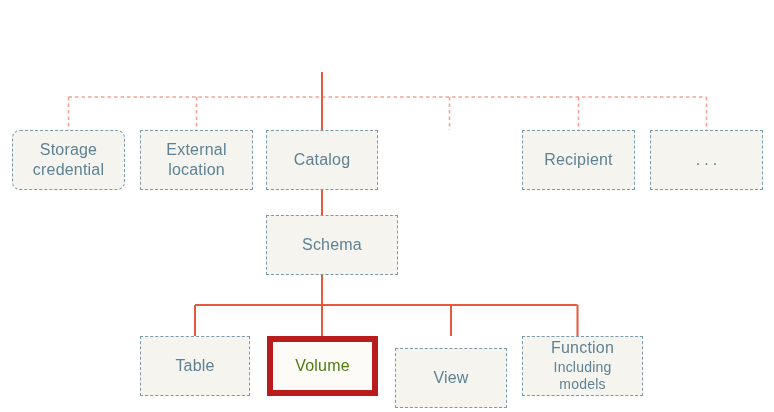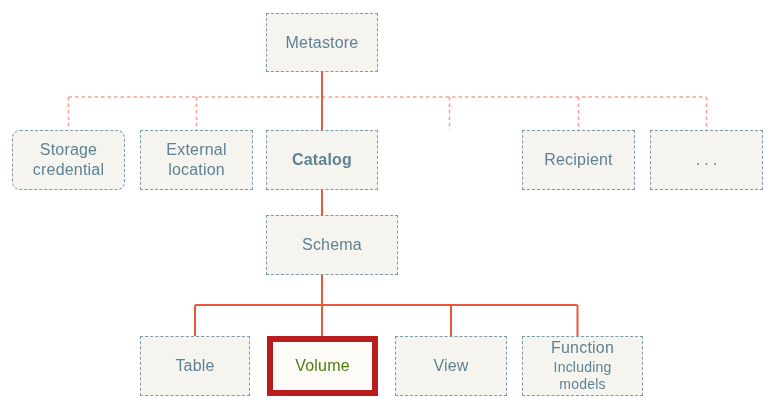--- a/index.html
+++ b/index.html
@@ -75,51 +75,48 @@
 
     <line x1="322" y1="72" x2="322" y2="130" stroke="#e7593d" stroke-width="2"></line>
     <line x1="322" y1="190" x2="322" y2="215" stroke="#e7593d" stroke-width="2"></line>
     <line x1="322" y1="275" x2="322" y2="336" stroke="#e7593d" stroke-width="2"></line>
     <line x1="195" y1="305" x2="577.5" y2="305" stroke="#e7593d" stroke-width="2"></line>
     <line x1="195" y1="305" x2="195" y2="336" stroke="#e7593d" stroke-width="2"></line>
     <line x1="451" y1="305" x2="451" y2="336" stroke="#e7593d" stroke-width="2"></line>
     <line x1="577.5" y1="305" x2="577.5" y2="336" stroke="#e7593d" stroke-width="2"></line>
   </svg>
 
-  <div class="node" style="left:266px; top:13px; width:112px; height:59px;">
-    <span class="node-label">Metastore</span>
-  </div>
 
   <div class="node" style="left:12px; top:130px; width:113px; height:60px;border-radius:8px;">
     <span class="node-label">Storage credential</span>
   </div>
   <div class="node" style="left:140px; top:130px; width:113px; height:60px;">
     <span class="node-label">External location</span>
   </div>
-  <div class="node" style="left:266px; top:130px; width:112px; height:60px;font-weight:bold;">
+  <div class="node" style="left:266px; top:130px; width:112px; height:60px;">
     <span class="node-label">Catalog</span>
   </div>
   <div class="node" style="left:522px; top:130px; width:113px; height:60px;">
     <span class="node-label">Recipient</span>
   </div>
   <div class="node node--ellipsis" style="left:650px; top:130px; width:113px; height:60px;">
     <span class="node-label">...</span>
   </div>
 
   <div class="node" style="left:266px; top:215px; width:132px; height:60px;">
     <span class="node-label">Schema</span>
   </div>
 
   <div class="node" style="left:140px; top:336px; width:110px; height:60px;">
     <span class="node-label">Table</span>
   </div>
   <div class="node node--highlight" style="left:267px; top:336px; width:111px; height:60px;">
     <span class="node-label">Volume</span>
   </div>
-  <div class="node" style="left:395px; top:336px; width:112px; height:60px;">
+  <div class="node" style="left:395px; top:348px; width:112px; height:60px;">
     <span class="node-label">View</span>
   </div>
   <div class="node" style="left:522px; top:336px; width:121px; height:60px;">
     <span class="node-label">Function</span>
     <span class="node-sublabel">Including models</span>
   </div>
 
 </div>
 
 </body></html>

